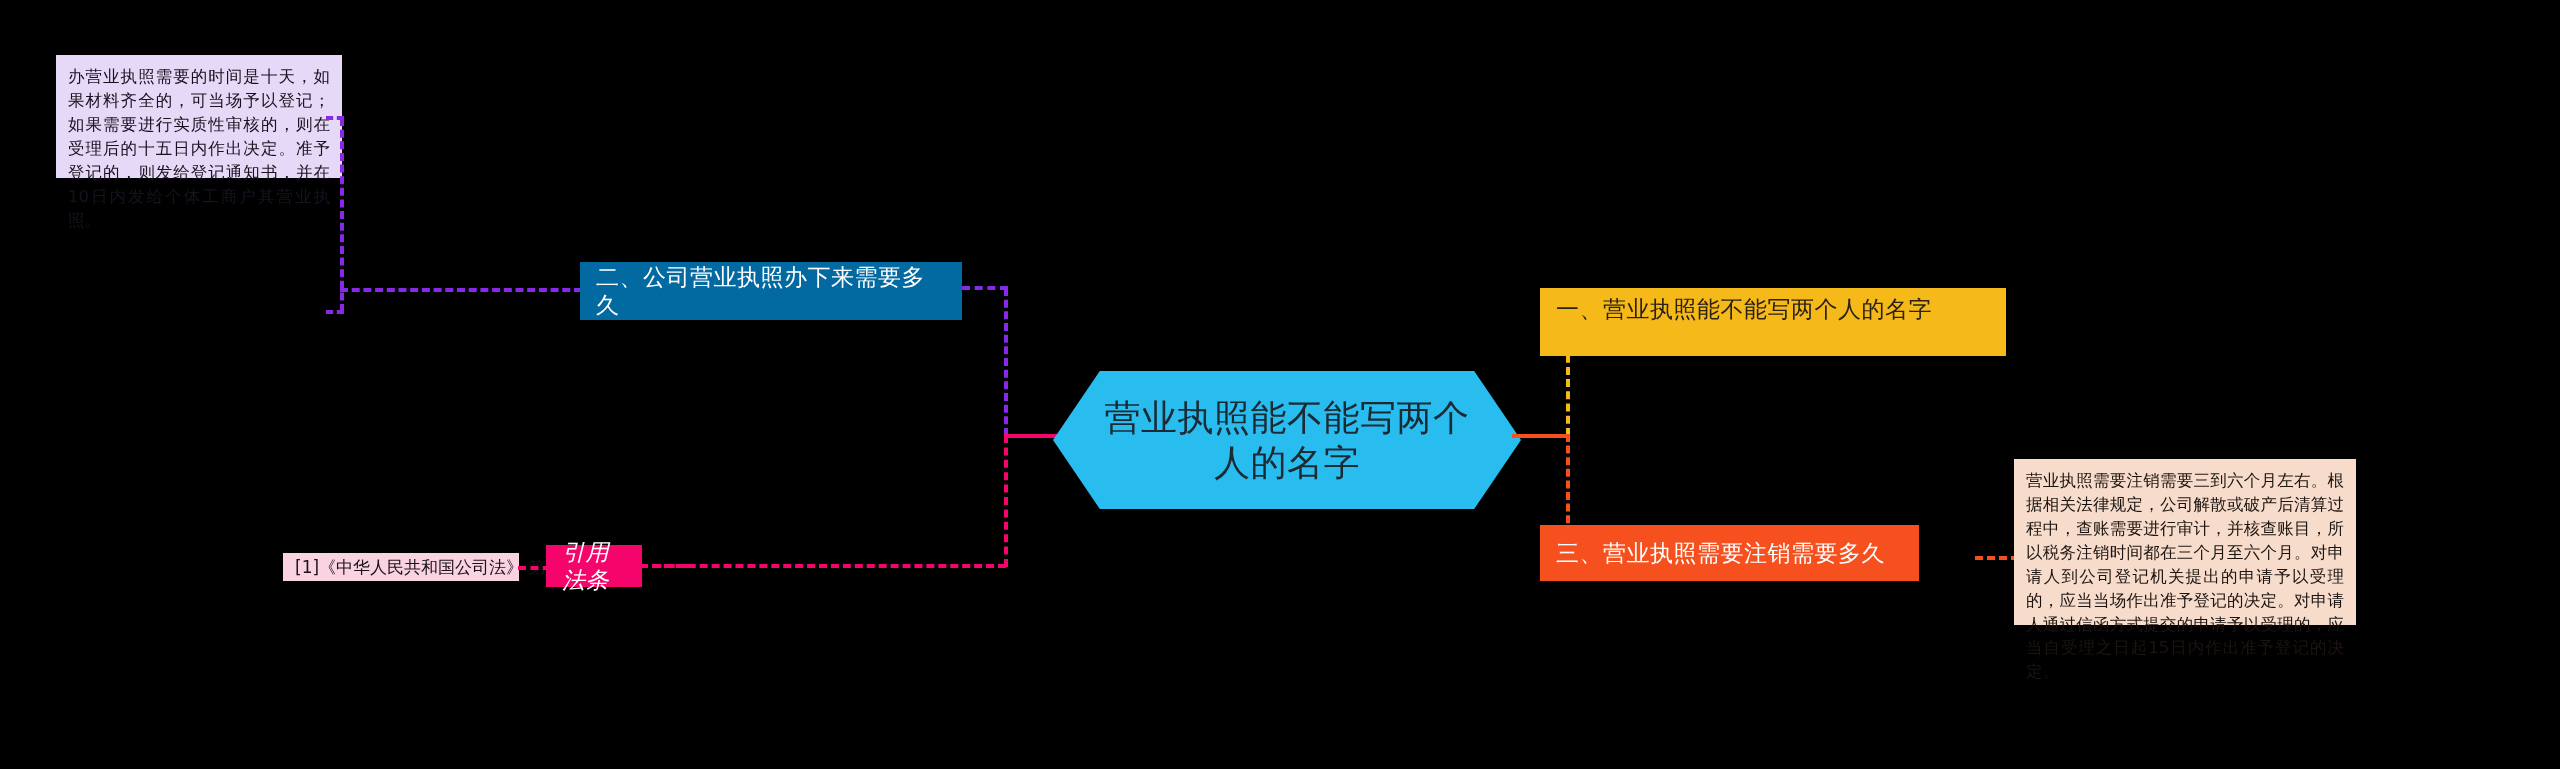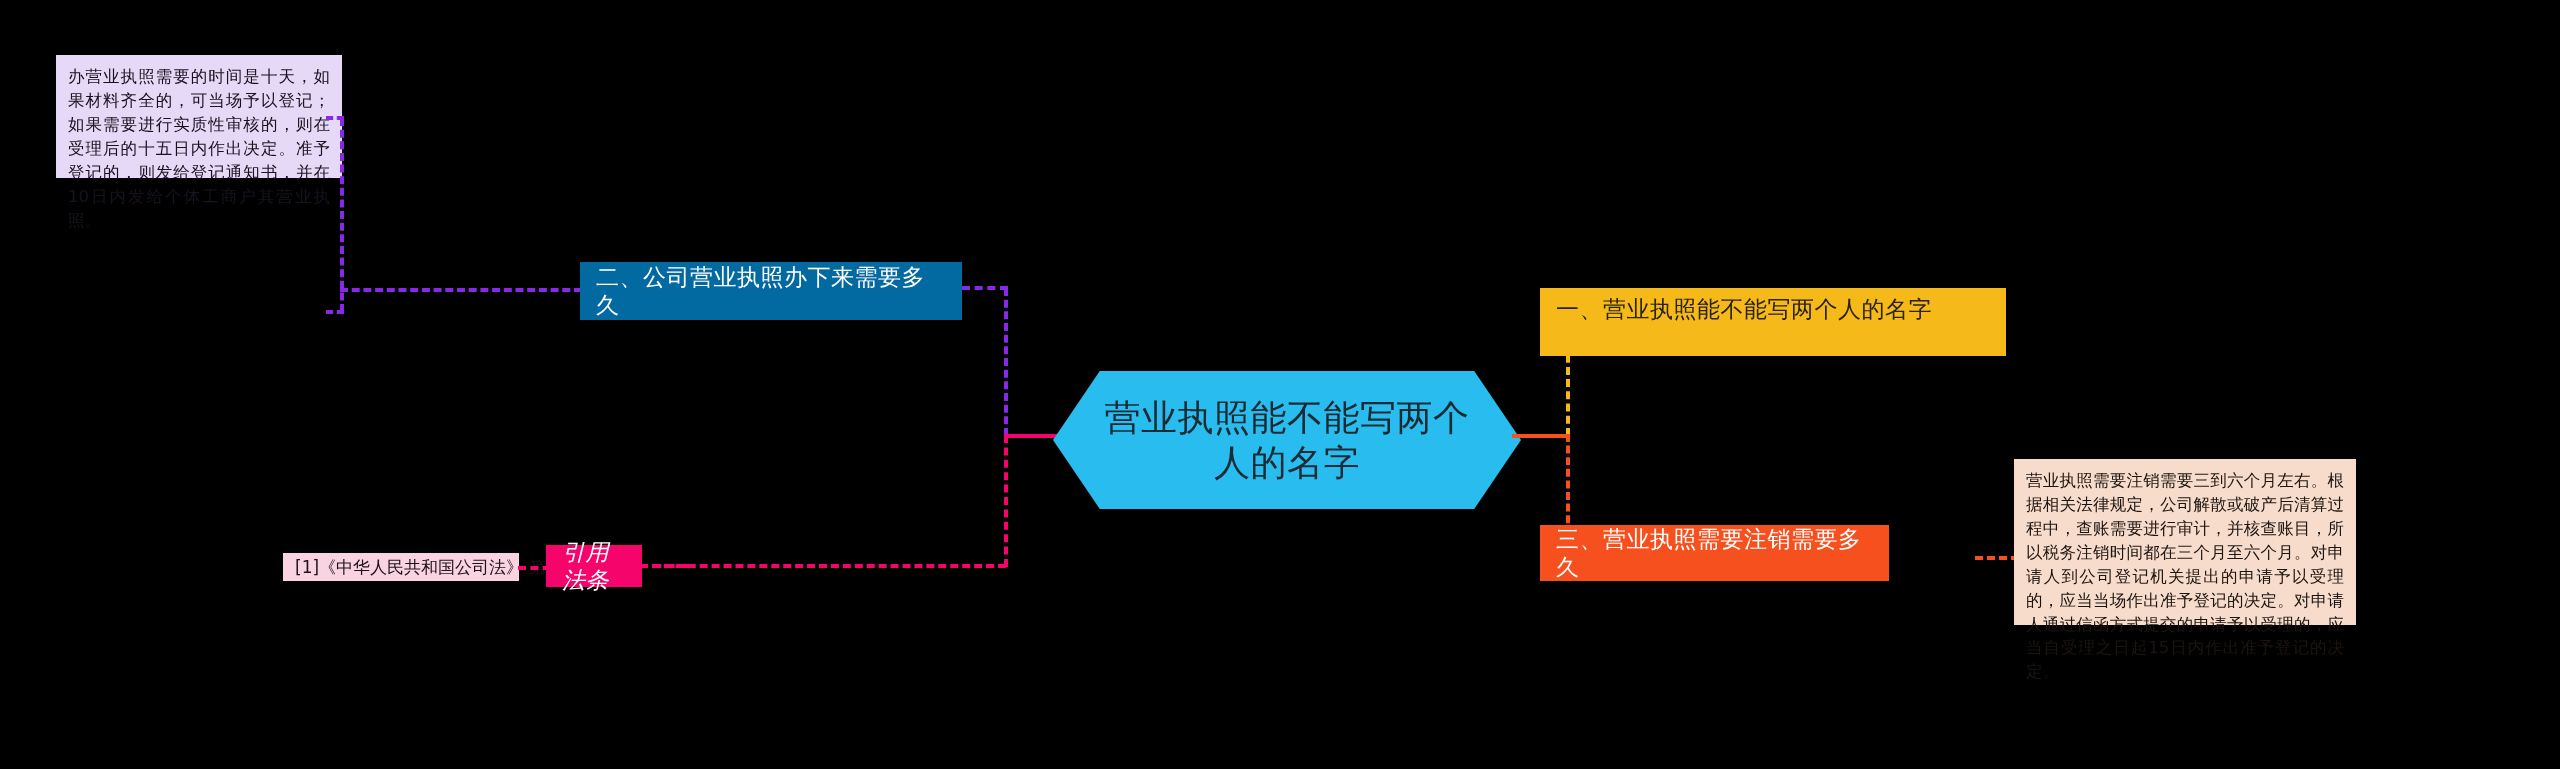--- a/index.html
+++ b/index.html
@@ -138,21 +138,21 @@
   <div class="conn conn-v c-gold" style="left:1566px; top:318px; height:118px;"></div>
   <div class="conn conn-h c-gold" style="left:1566px; top:316px; width:46px;"></div>
 
   <div class="node branch-node node-gold" style="left:1540px; top:288px; width:466px; height:68px; align-items:flex-start; padding-top:7px;">
     <span class="label">一、营业执照能不能写两个人的名字</span>
   </div>
 
   <div class="conn conn-v c-orange" style="left:1566px; top:434px; height:124px;"></div>
   <div class="conn conn-h c-orange" style="left:1566px; top:556px; width:46px;"></div>
 
-  <div class="node branch-node node-orange" style="left:1540px; top:525px; width:349px; height:56px;">
+  <div class="node branch-node node-orange" style="left:1540px; top:525px; width:379px; height:56px;">
     <span class="label">三、营业执照需要注销需要多久</span>
   </div>
 
   <div class="conn conn-h c-orange" style="left:1975px; top:556px; width:44px;"></div>
 
   <div class="leaf-box leaf-peach" style="left:2014px; top:442px; width:342px; height:166px;margin-top:17px;">营业执照需要注销需要三到六个月左右。根据相关法律规定，公司解散或破产后清算过程中，查账需要进行审计，并核查账目，所以税务注销时间都在三个月至六个月。对申请人到公司登记机关提出的申请予以受理的，应当当场作出准予登记的决定。对申请人通过信函方式提交的申请予以受理的，应当自受理之日起15日内作出准予登记的决定。</div>
 
 </div>
 
 </body></html>

